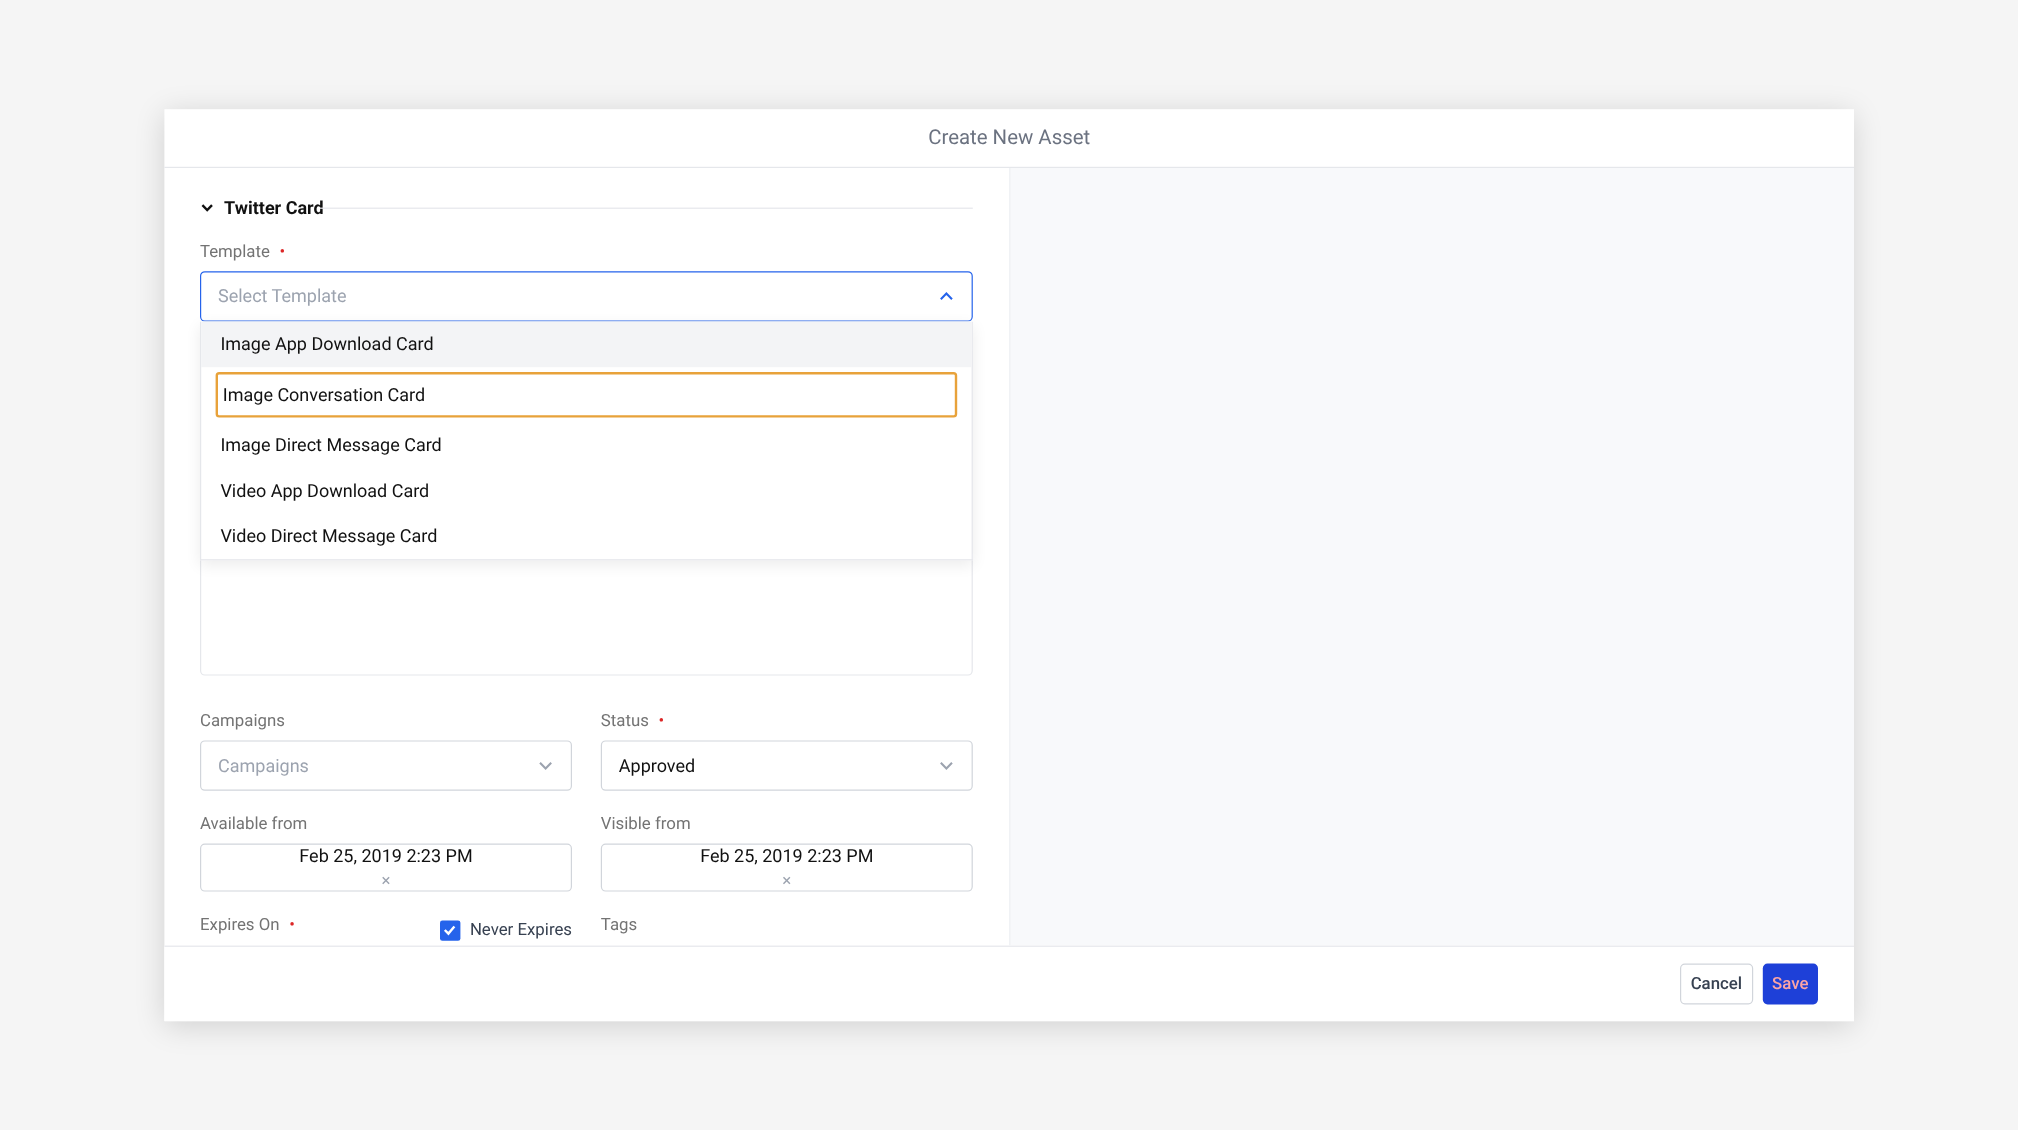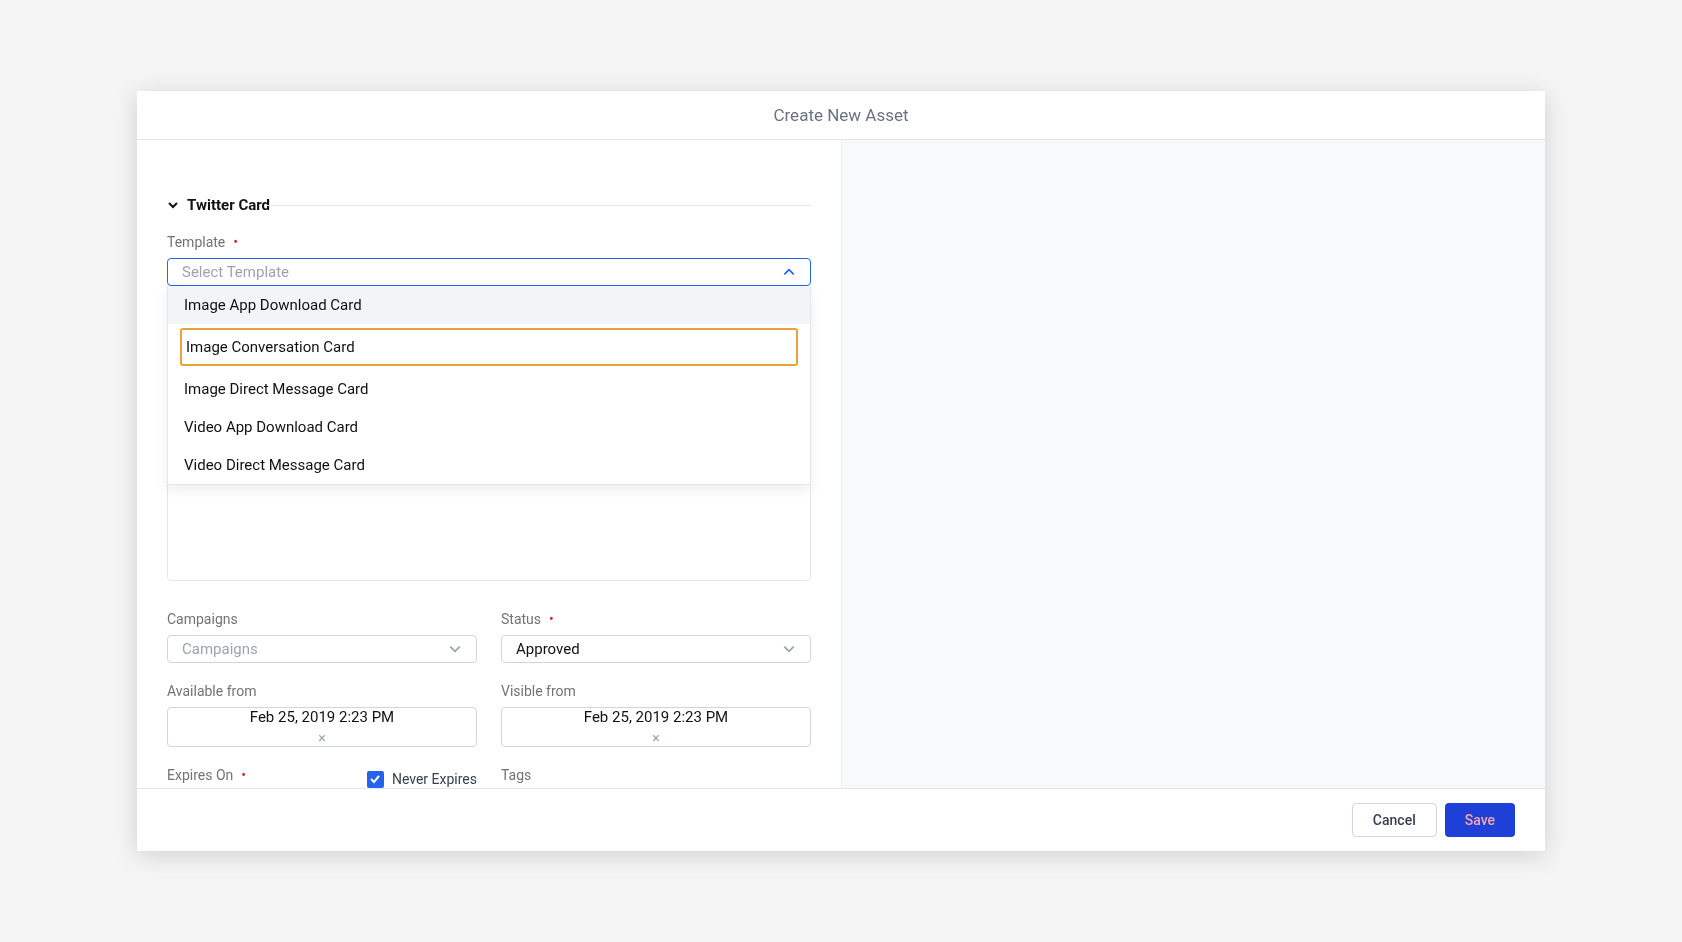--- a/index.html
+++ b/index.html
@@ -57,21 +57,20 @@
       background: #f8f9fb;
       border-left: 1px solid #eef0f3;
     }
     
     .section-header {
       display: flex;
       align-items: center;
       gap: 8px;
       margin-bottom: 20px;
       position: relative;
-      margin-top: 32px;
     }
     
     .section-header::after {
       content: "";
       position: absolute;
       left: 100px;
       right: 0;
       top: 50%;
       height: 1px;
       background: #e5e7eb;
@@ -108,21 +107,21 @@
     
     .required-dot::after {
       content: "•";
       color: #dc2626;
       margin-left: 4px;
       font-size: 14px;
     }
     
     .select-box {
       width: 100%;
-      height: 28px;
+      height: 42px;
       border: 1px solid #d1d5db;
       border-radius: 4px;
       display: flex;
       align-items: center;
       padding: 0 14px;
       justify-content: space-between;
       cursor: pointer;
       background: #fff;
     }
     
@@ -260,21 +259,21 @@
       padding: 14px 30px;
       border-top: 1px solid #e5e7eb;
       display: flex;
       justify-content: flex-end;
       gap: 8px;
       background: #fff;
     }
     
     .btn {
       height: 34px;
-      padding: 0 20px;
+      padding: 0 8px;
       border-radius: 4px;
       font-size: 14px;
       font-weight: 500;
       cursor: pointer;
       display: flex;
       align-items: center;
     }
     
     .btn-cancel {
       background: #fff;

